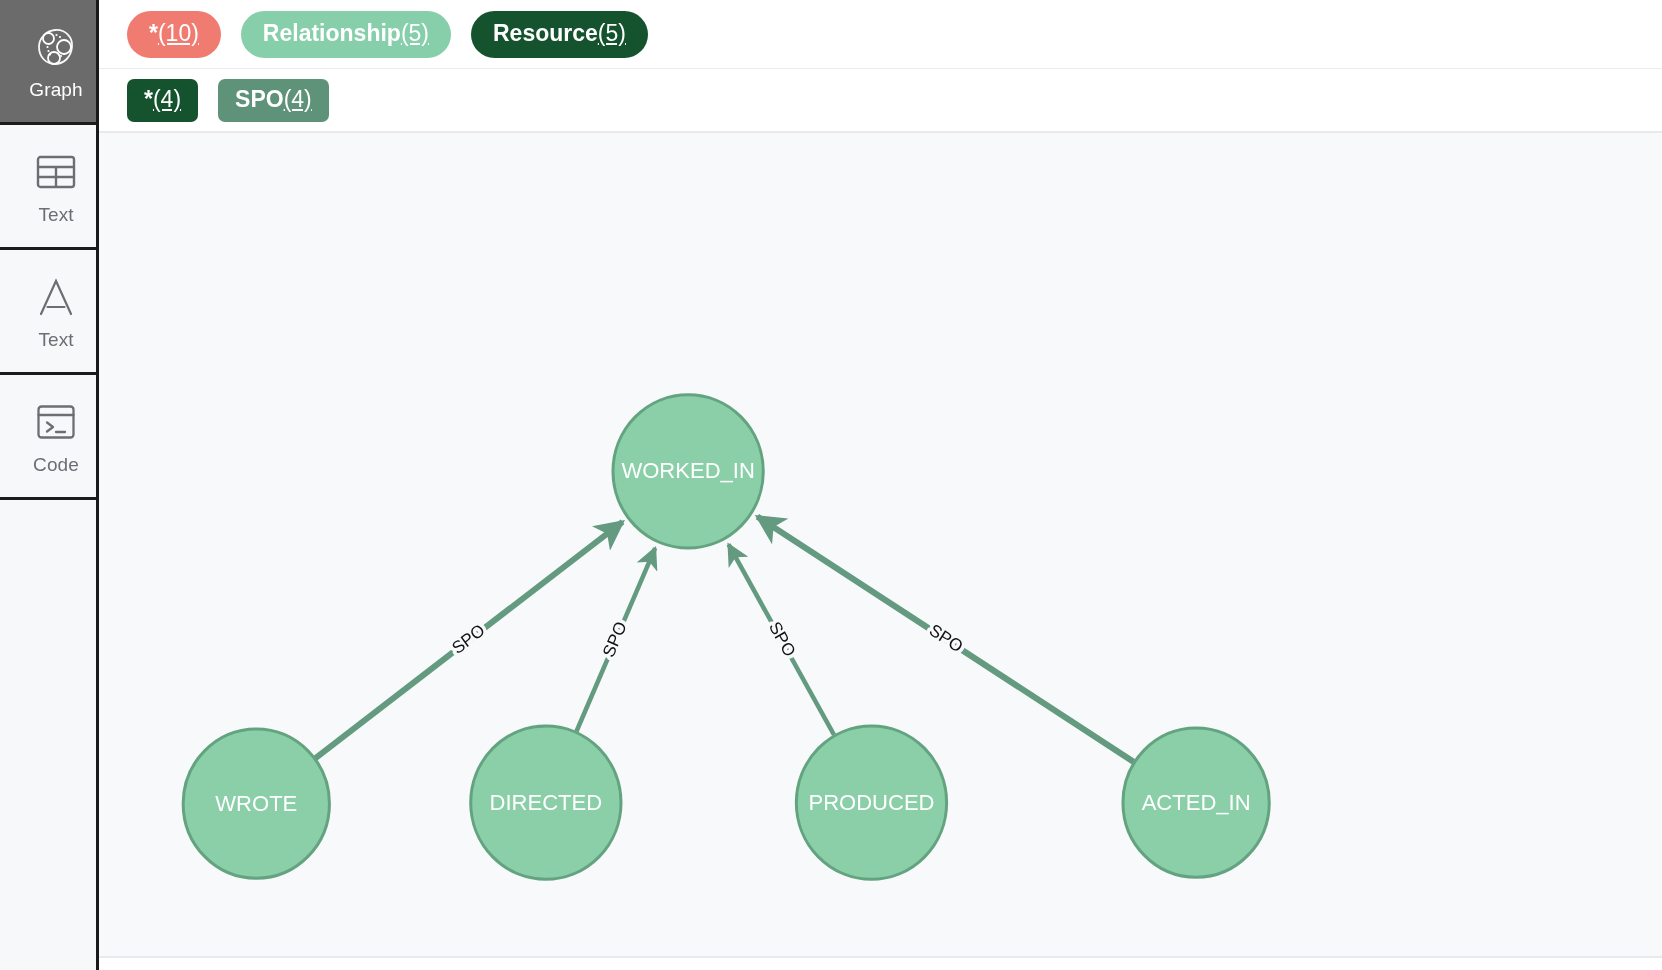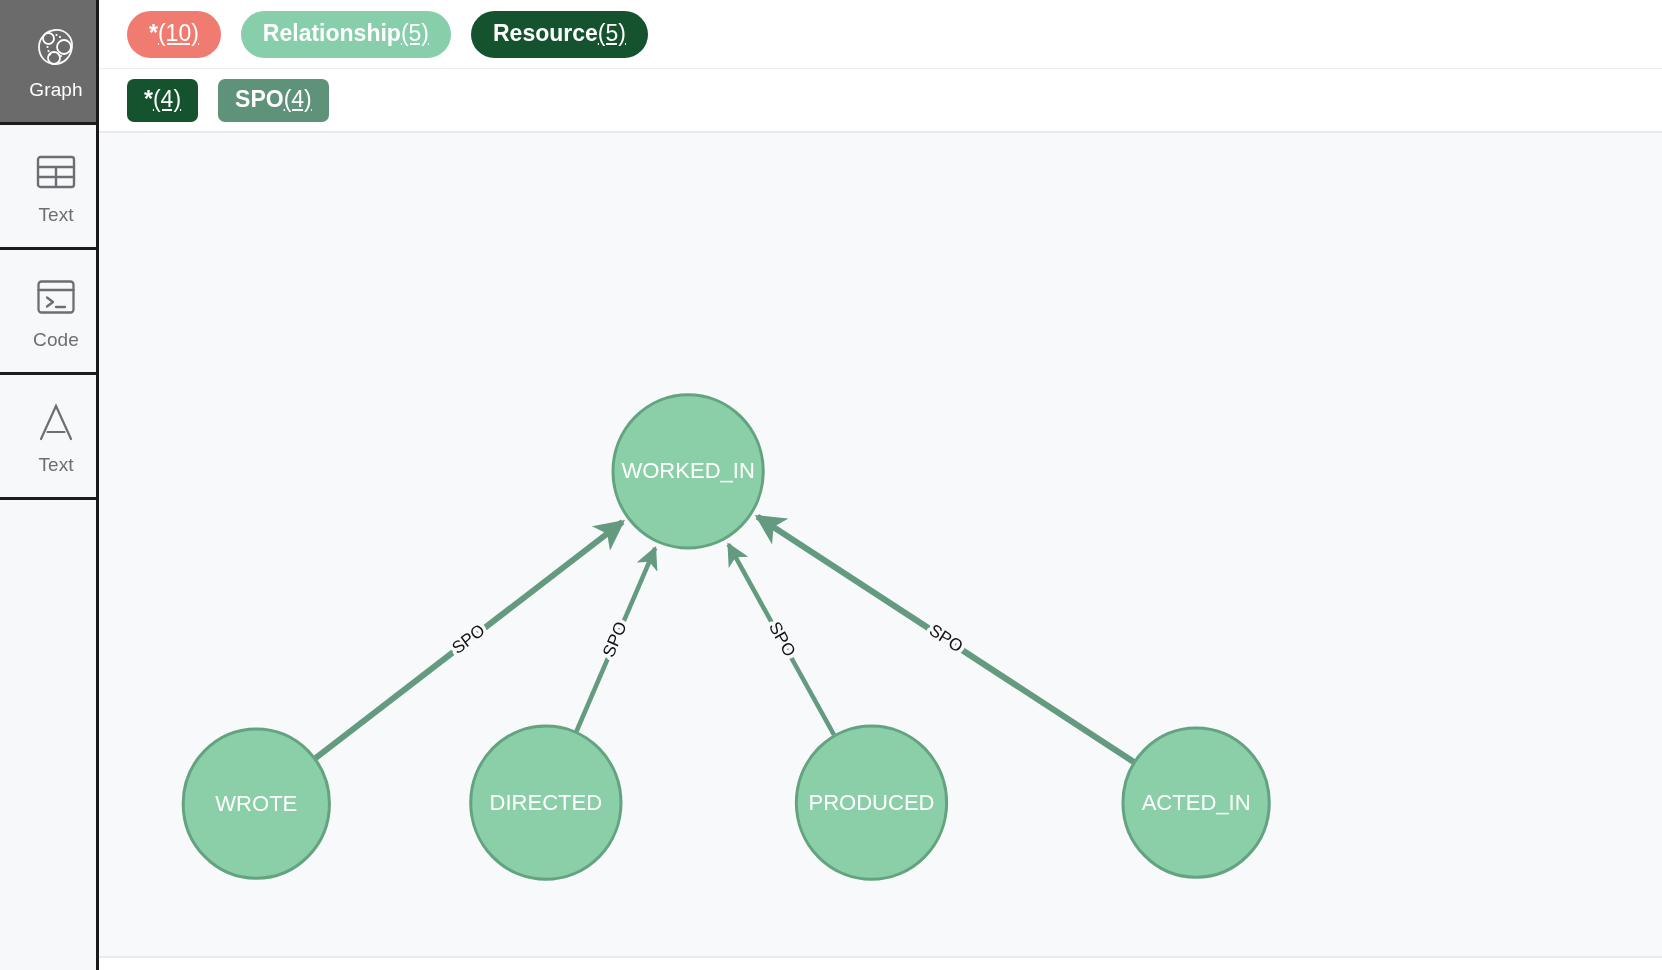--- a/index.html
+++ b/index.html
@@ -190,38 +190,38 @@
           <line x1="2" y1="12" x2="38" y2="12"></line>
           <line x1="2" y1="22" x2="38" y2="22"></line>
           <line x1="20" y1="12" x2="20" y2="32"></line>
         </svg>
       </span>
       <span class="side-label">Text</span>
     </div>
 
     <div class="side-item">
       <span class="ico">
+        <svg width="40" height="42" viewBox="0 0 40 42" fill="none" stroke="#6b6f74" stroke-width="2.2" stroke-linecap="round">
+          <path d="M5 38 L20 5 L35 38"></path>
+          <line x1="11.5" y1="31" x2="28.5" y2="31"></line>
+        </svg>
+      </span>
+      <span class="side-label">Text</span>
+    </div>
+
+    <div class="side-item">
+      <span class="ico">
         <svg width="40" height="36" viewBox="0 0 40 36" fill="none" stroke="#6b6f74" stroke-width="2.3" stroke-linecap="round" stroke-linejoin="round">
           <rect x="2.5" y="2.5" width="35" height="31" rx="3"></rect>
           <line x1="2.5" y1="11" x2="37.5" y2="11"></line>
           <path d="M11 18.5 L17 23 L11 27.5"></path>
           <line x1="20" y1="28" x2="29" y2="28"></line>
         </svg>
       </span>
       <span class="side-label">Code</span>
-    </div>
-
-    <div class="side-item">
-      <span class="ico">
-        <svg width="40" height="42" viewBox="0 0 40 42" fill="none" stroke="#6b6f74" stroke-width="2.2" stroke-linecap="round">
-          <path d="M5 38 L20 5 L35 38"></path>
-          <line x1="11.5" y1="31" x2="28.5" y2="31"></line>
-        </svg>
-      </span>
-      <span class="side-label">Text</span>
     </div>
 
     <div style="flex:1;background:#f7f8fa;"></div>
   </nav>
 
   <section class="main">
 
     <div class="chipbar row1">
       <span class="chip pill c-red">
         <span class="nm">*</span>

